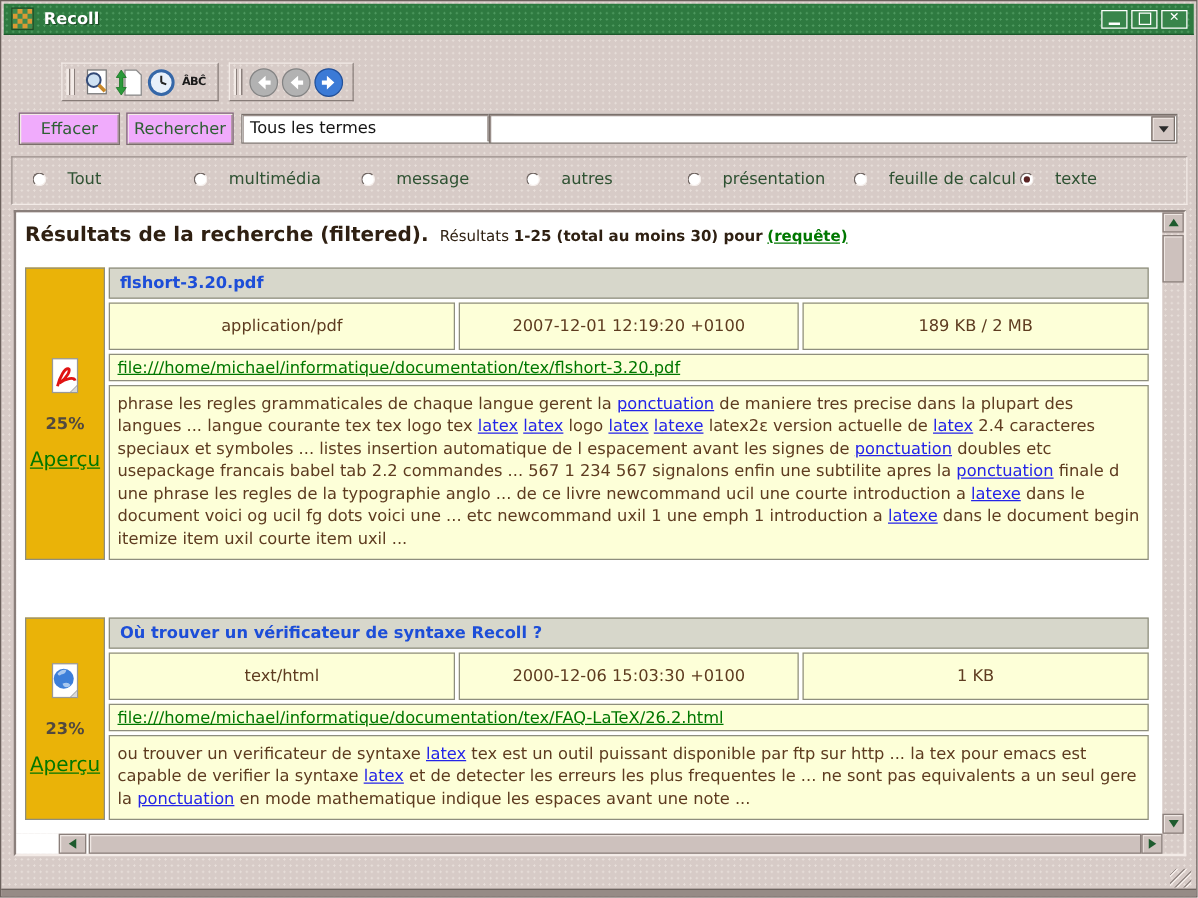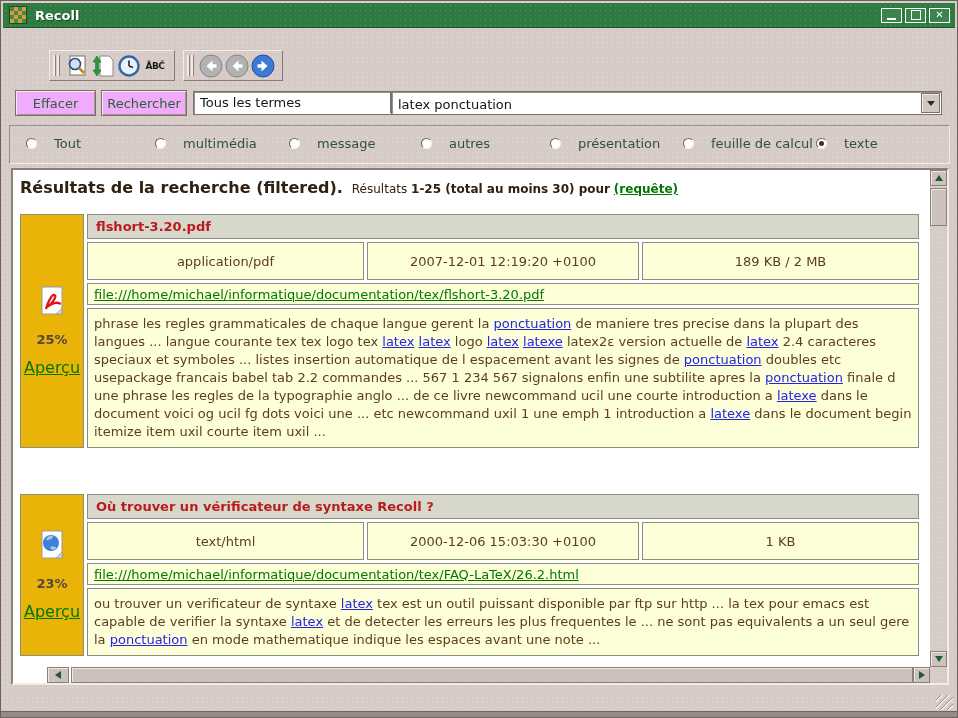--- a/index.html
+++ b/index.html
@@ -65,21 +65,21 @@
   #rheader{margin:8px 6px 14px 7px;color:#2f2012;}
   #rheader .big{font-size:16px;font-weight:bold;}
   #rheader .small{font-size:12px;}
   #rheader .small b{font-weight:bold;}
   .glink{color:#007700;text-decoration:underline;cursor:pointer;}
   #rheader .glink{font-weight:bold;font-size:12px;}
 
   table.result{border-collapse:separate;border-spacing:3px;table-layout:fixed;width:905px;margin-left:4px;}
   col.c-icon{width:64px;} col.c1{width:277px;} col.c2{width:272px;} col.c3{width:277px;}
   td{border:1px solid #8e8e7e;box-sizing:border-box;}
-  td.title-cell{background:#d7d7cb;font-weight:bold;font-size:13px;color:#b91c1c;padding:4px 8px;height:24px;}
+  td.title-cell{background:#d7d7cb;font-weight:bold;font-size:13px;color:#1d4ed8;padding:4px 8px;height:24px;}
   td.meta{background:#fdffd8;font-size:13px;color:#5e3c20;text-align:center;padding:2px 4px;height:38px;white-space:nowrap;overflow:hidden;}
   td.urlcell{background:#fdffd8;font-size:13px;padding:2px 6px;height:22px;white-space:nowrap;overflow:hidden;}
   td.snippet{background:#fdffd8;font-size:13px;color:#5e3c20;line-height:18px;padding:6px 6px;}
   td.snippet .hl{color:#2424e8;text-decoration:underline;}
   td.icon-cell{background:#eab308;vertical-align:middle;}
   .side{display:flex;flex-direction:column;align-items:center;gap:11px;}
   .pct{font-weight:bold;font-size:13px;color:#52493f;}
   .gap40{height:40px;}
 
   
@@ -172,21 +172,20 @@
 
   <div class="pbtn" id="btn-clear">Effacer</div>
   <div class="pbtn" id="btn-search">Rechercher</div>
   <div class="combo" id="combo-mode">
     <span class="val">Tous les termes</span>
     <span class="combo-arrow">
         <span class="tri-dn"></span>
       </span>
   </div>
   <div class="combo" id="combo-query">
-    <input type="text" value="latex ponctuation" style="">
     <span class="combo-arrow">
         <span class="tri-dn"></span>
       </span>
   </div>
 
   <div id="filterbar">
     <div class="radio-item" style="left:16px">
         <span class="radio"></span>
         <span class="radio-label">Tout</span>
       </div>

